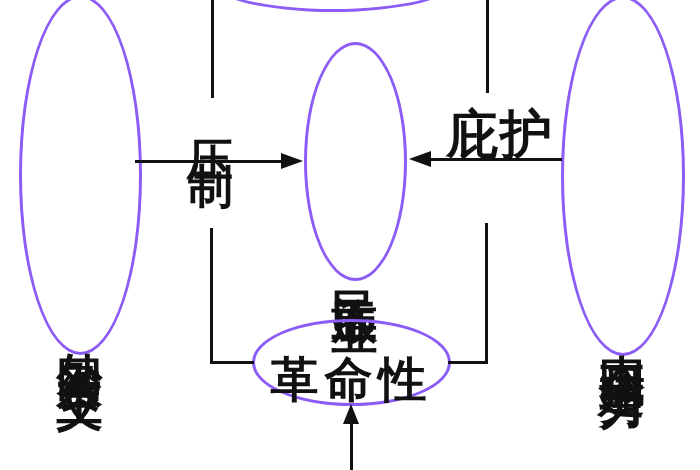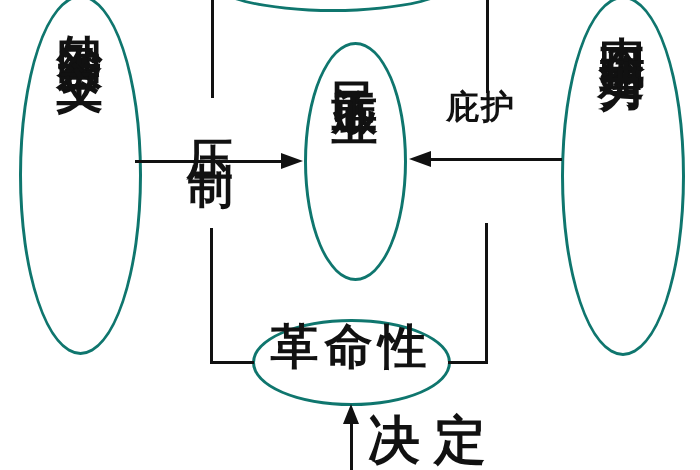--- a/index.html
+++ b/index.html
@@ -11,25 +11,25 @@
     position: relative;
     width: 700px;
     height: 470px;
     background: #ffffff;
     overflow: hidden;
     font-family: "DejaVu Serif", "Liberation Serif", serif;
     color: #111111;
   }
   .ellipse {
     position: absolute;
-    border: 3px solid #0f766e;
+    border: 3px solid #8b5cf6;
     border-radius: 50%;
     background: transparent;
     display: flex;
-    align-items: flex-start;
+    align-items: flex-end;
     justify-content: center;
     box-sizing: border-box;
   }
   .vtext {
     writing-mode: vertical-rl;
     text-orientation: upright;
     font-weight: 600;
     line-height: 1;
     white-space: nowrap;
   }
@@ -112,22 +112,21 @@
   <div class="ellipse" style="left:252px; top:319px; width:199px; height:87px;">
     <span class="htext node-text-bottom">革命性</span>
   </div>
 
   <div class="line" style="left:135px; top:160px; width:148px; height:3px;"></div>
   <div class="arrowhead arrow-right" style="left:281px; top:153px;"></div>
   <div class="label vtext" style="left:188px; top:103px; font-size:46px; letter-spacing:22px;">压制</div>
 
   <div class="line" style="left:429px; top:158px; width:133px; height:3px;"></div>
   <div class="arrowhead arrow-left" style="left:409px; top:151px;"></div>
-  <div class="label htext" style="left:446px; top:90px; font-size:33px; letter-spacing:2px;">庇护</div>
+  <div class="label htext" style="left:446px; top:108px; font-size:52px; letter-spacing:2px;">庇护</div>
 
   <div class="elbow" id="elbow-left"></div>
   <div class="elbow" id="elbow-right"></div>
 
   <div class="line" style="left:350px; top:422px; width:3px; height:48px;"></div>
   <div class="arrowhead arrow-up" style="left:343px; top:404px;"></div>
-  <div class="label htext" style="left:368px; top:414px; font-size:52px; letter-spacing:14px;">决定</div>
 
 </div>
 
 </body></html>

